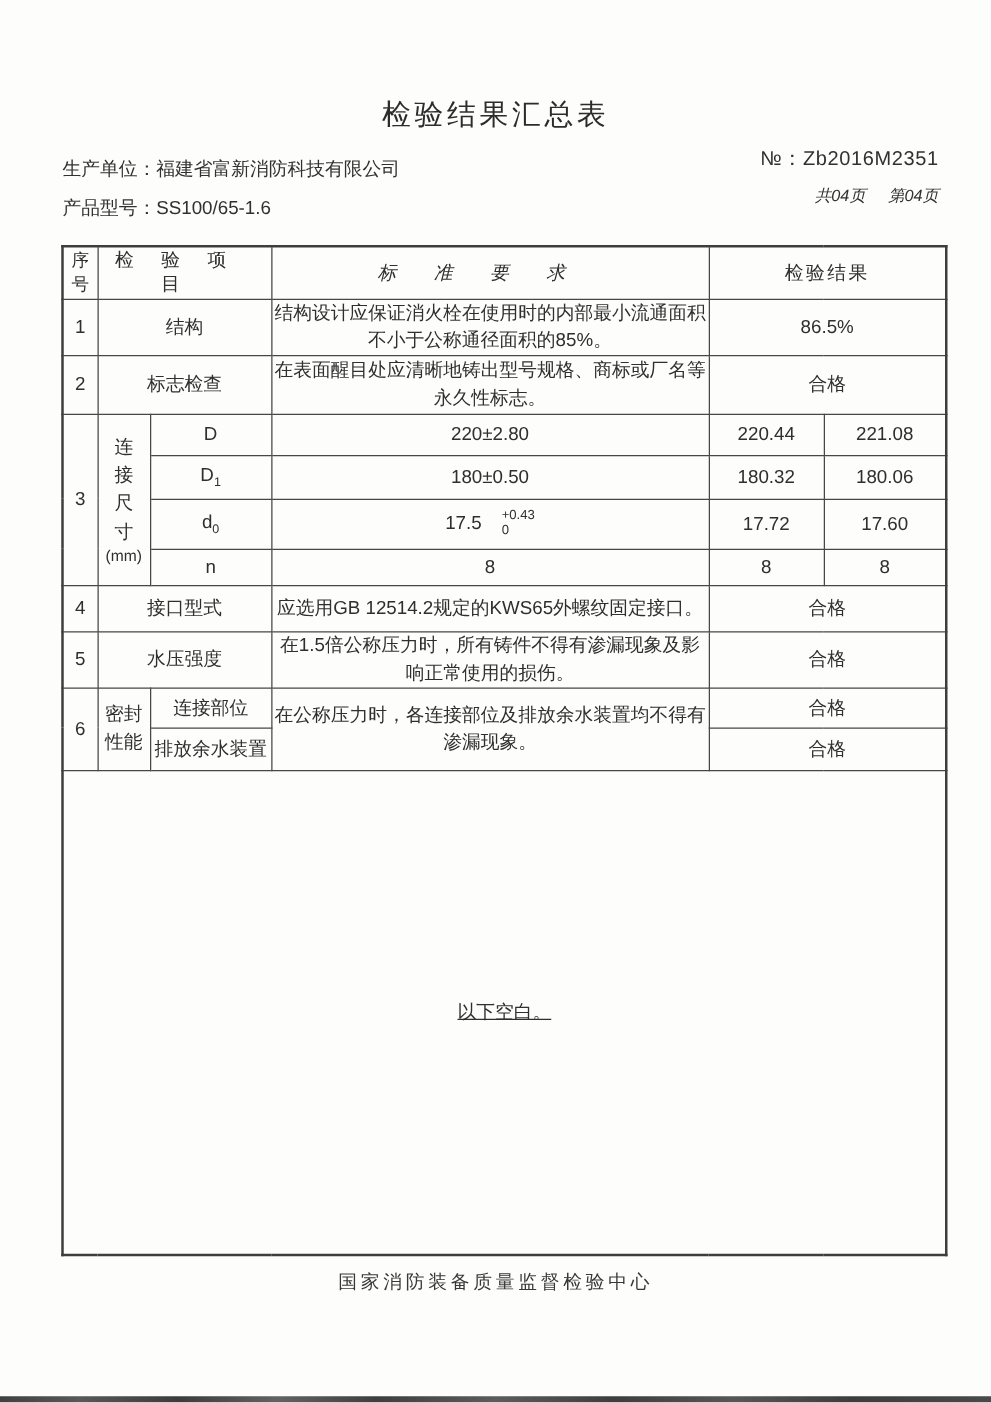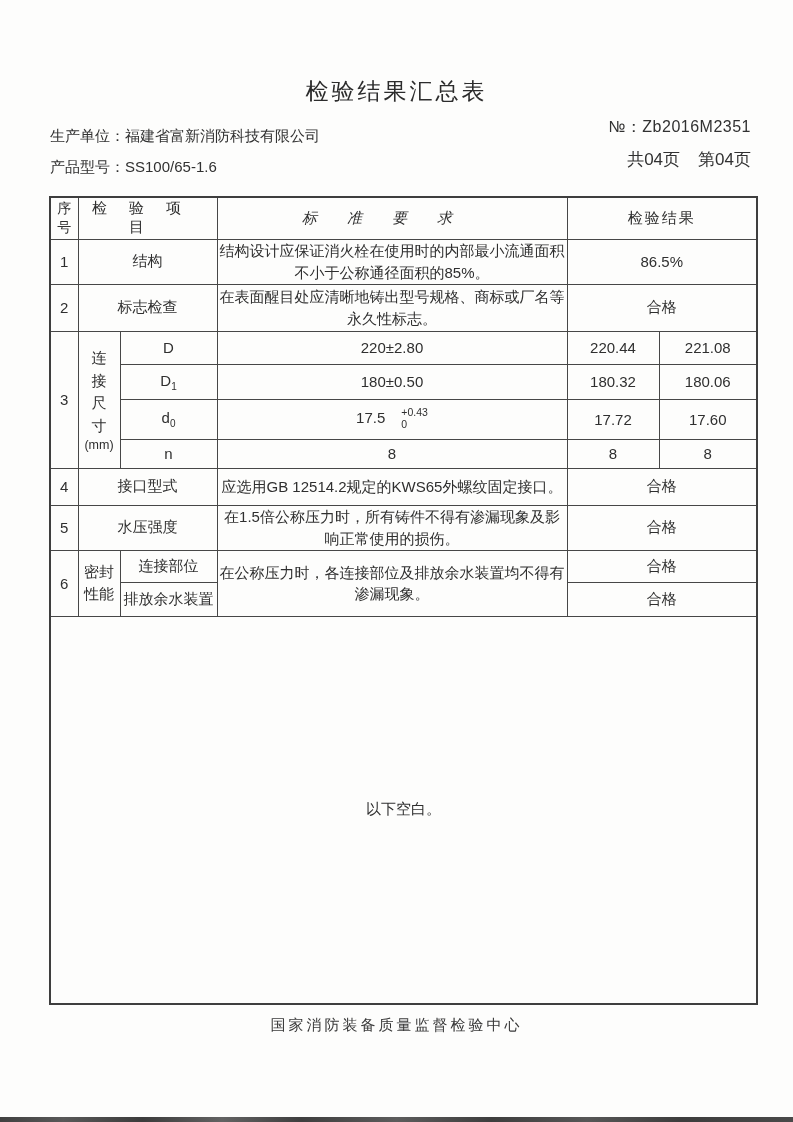--- a/index.html
+++ b/index.html
@@ -14,21 +14,21 @@
 
   .doc-title {
     position:absolute; top:76px; left:0; width:100%;
     text-align:center; font-size:23px; letter-spacing:3px; color:#2c2c2c;
   }
 
   .info-left { position:absolute; left:50px; top:120px; font-size:15px; line-height:31px; color:#313131; }
   .info-left .line { white-space:nowrap; }
   .info-right { position:absolute; right:42px; top:117px; text-align:right; color:#313131; }
   .report-no { font-size:16px; letter-spacing:0.5px; }
-  .page-count { font-size:17px; margin-top:10px; }
+  .page-count { font-size:13px; margin-top:10px;font-style:italic; }
   .page-count .sep { display:inline-block; width:18px; }
 
   table.result-table {
     position:absolute; left:49px; top:196px; width:707px;
     border-collapse:collapse; table-layout:fixed;
     border:2.2px solid #3e3e3e;
   }
   .result-table td, .result-table th {
     border:1.7px solid #474747;
     padding:0 2px;
@@ -60,21 +60,21 @@
   .part-cell { font-size:14px; padding:0 1px; }
   sub.idx { font-size:10px; }
 
   .tol {
     display:inline-flex; flex-direction:column; align-items:flex-start;
     font-size:10.5px; line-height:1.15; vertical-align:middle;
     margin-left:16px; position:relative; top:-1px;
   }
   .blank-cell {
     text-align:left; vertical-align:top;
-    padding:20px 0 0 38px; font-size:15px;
+    padding:20px 0 0 38px; font-size:15px;text-decoration:underline;
   }
 
   .doc-footer {
     position:absolute; top:1016px; left:0; width:100%;
     text-align:center; font-size:15px; letter-spacing:3px; color:#383838;
   }
   .scan-edge-bottom {
     position:absolute; bottom:0; left:0; width:100%; height:5px;
     background:linear-gradient(90deg,
       #303030 0%, #4a4a4a 8%, #2b2b2b 18%, #555 28%, #2e2e2e 38%,

